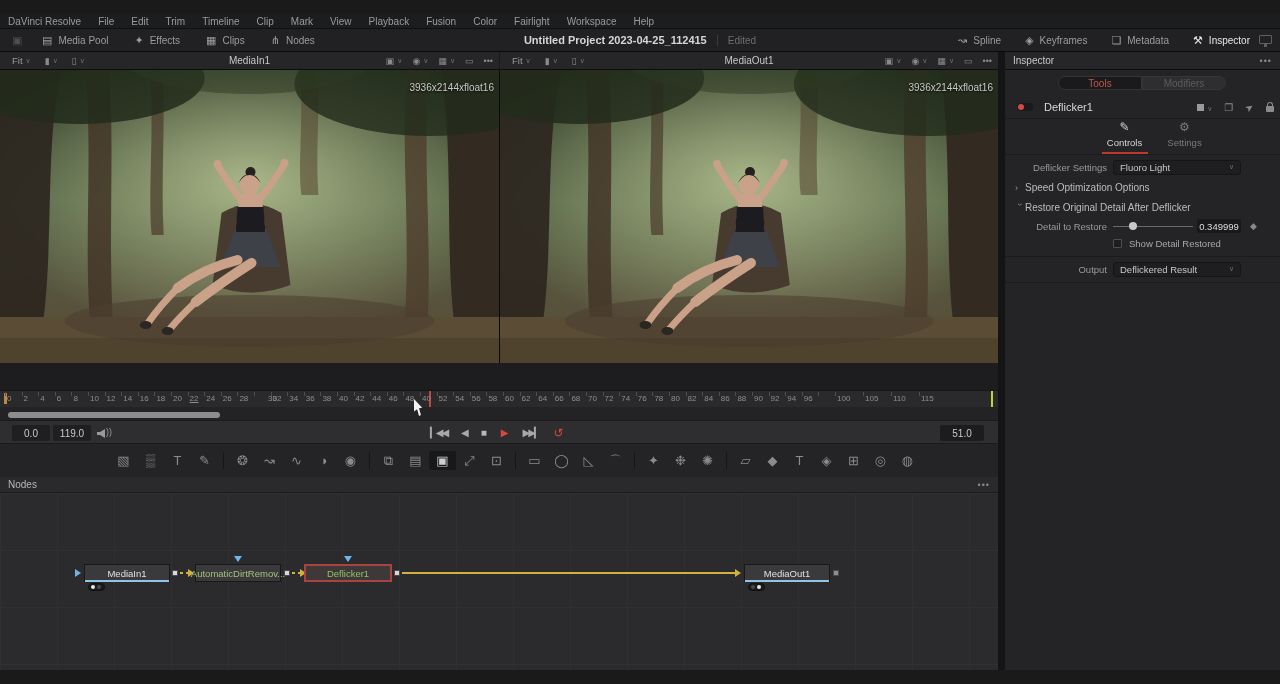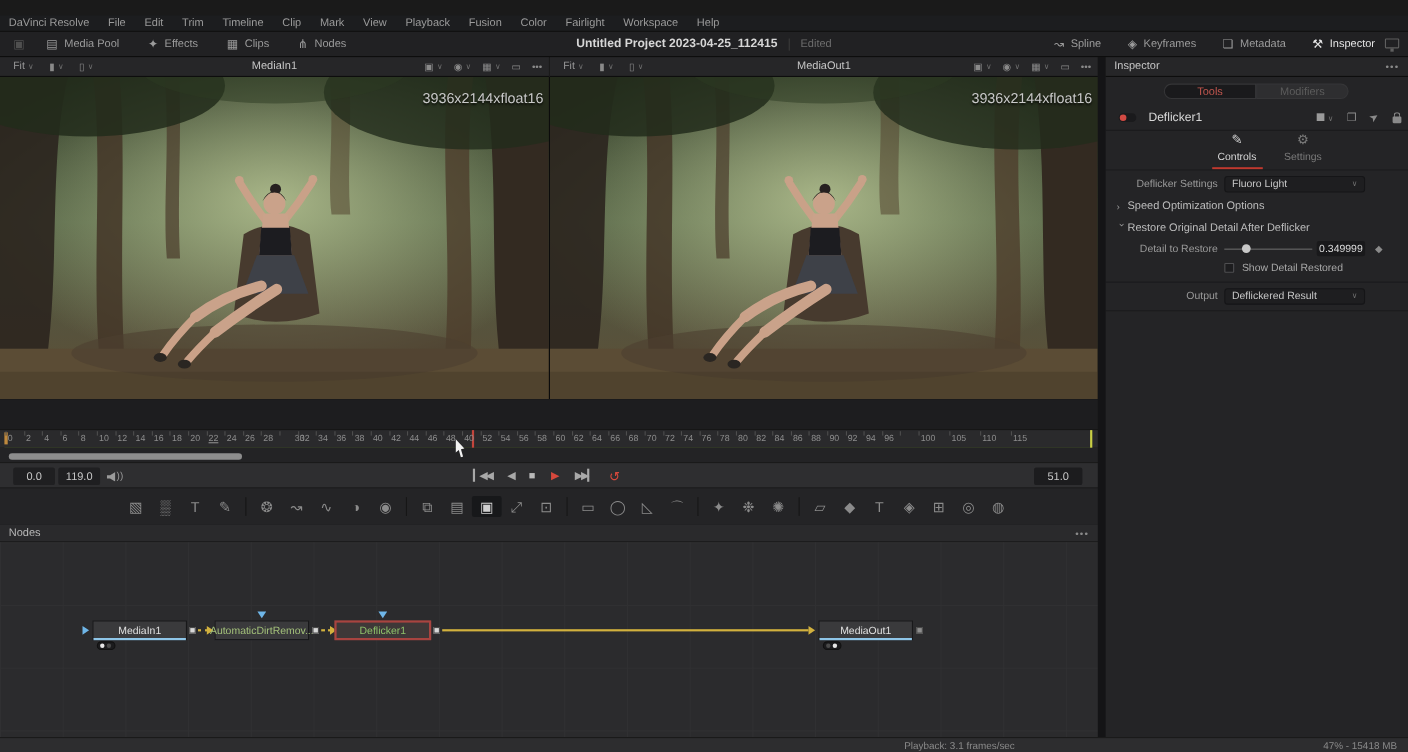--- a/index.html
+++ b/index.html
@@ -40,21 +40,21 @@
   .chev { font-size:7px; color:#6e6e6e; }
   .mini-dd { display:flex; align-items:center; gap:3px; margin-left:14px; font-size:9px; color:#8a8a8a; }
   .vh-title { position:absolute; left:0; right:0; text-align:center; font-size:10px; color:#c7c7c7; pointer-events:none; }
   .vh-icons { position:absolute; right:6px; top:0; height:100%; display:flex; align-items:center; gap:10px; font-size:9px; color:#8a8a8a; }
   .vh-icons .grp { display:flex; align-items:center; gap:3px; }
   
   .viewer { position:absolute; top:70px; height:293px; background:#101010; overflow:hidden; }
   #viewer-left  { left:0; width:499px; }
   #viewer-right { left:500px; width:498px; }
   .viewer svg { display:block; width:100%; height:100%; }
-  .res-overlay { position:absolute; top:12px; right:5px; font-size:13px; color:#c9c9c9; text-shadow:0 1px 2px rgba(0,0,0,.8); }
+  .res-overlay { position:absolute; top:12px; right:5px; font-size:10px; color:#c9c9c9; text-shadow:0 1px 2px rgba(0,0,0,.8); }
   #viewer-divider { position:absolute; left:499px; top:70px; width:1px; height:293px; background:#0b0b0b; }
   
   #under-strip { position:absolute; left:0; top:363px; width:1000px; height:27px; background:#1d1d1f; }
   #ruler { position:absolute; left:0; top:390px; width:1000px; height:17px; background:#2a2a2c; border-top:1px solid #161616; }
   .tick-label { position:absolute; top:3px; font-size:8px; color:#8d8d8d; }
   .tick-mark { position:absolute; top:1px; width:1px; height:4px; background:#4e4e4e; }
   #range-start-mark { position:absolute; left:4px; top:2px; width:3px; height:11px; background:#c08a3e; }
   #range-end-mark { position:absolute; left:991px; top:0; width:2px; height:17px; background:#c9cf45; }
   #render-range-line { position:absolute; left:4px; top:15.5px; width:988px; height:1.5px; background:#5d7c33; }
   #playhead { position:absolute; left:429px; top:0; width:2px; height:17px; background:#c4453c; }
@@ -636,19 +636,15 @@
       <span class="insp-select">
         <span>Deflickered Result</span>
         <span class="chev">∨</span>
       </span>
     </div>
     <div class="insp-divider" style="top:212px;"></div>
   </div>
 
   <div id="right-gap"></div>
 
-  <div id="statusbar">
-    <span id="playback-status">Playback: 3.1 frames/sec</span>
-    <span id="mem-status">47% - 15418 MB</span>
-  </div>
 
   <div id="cursor"></div>
 </div>
 
 </body></html>

